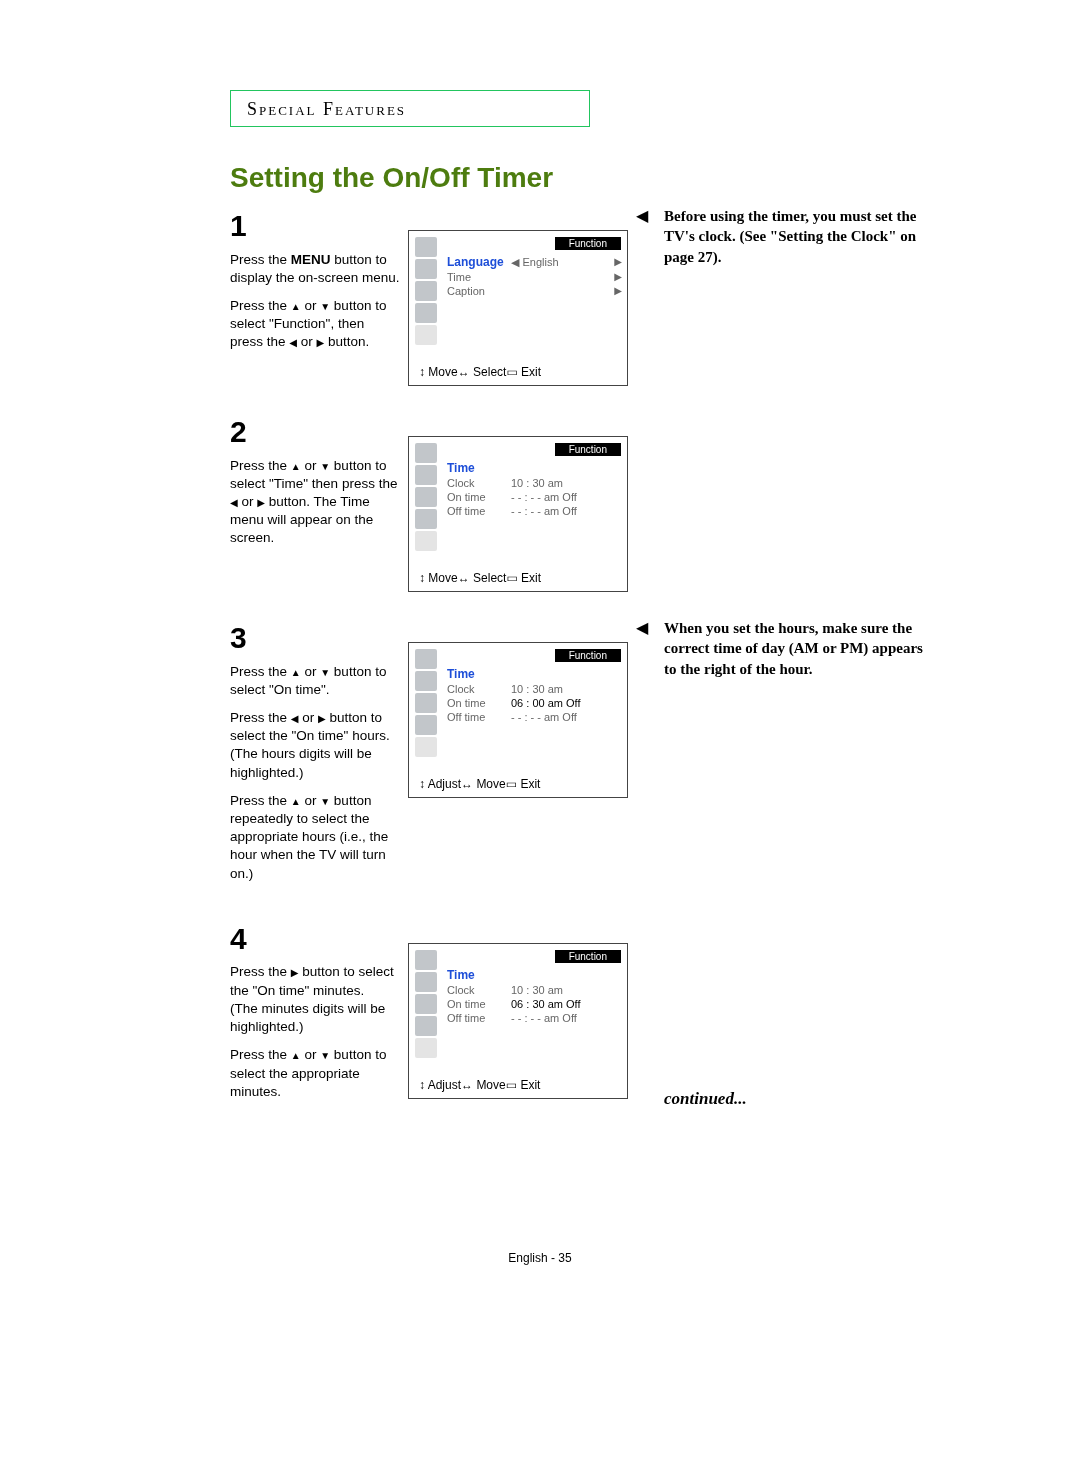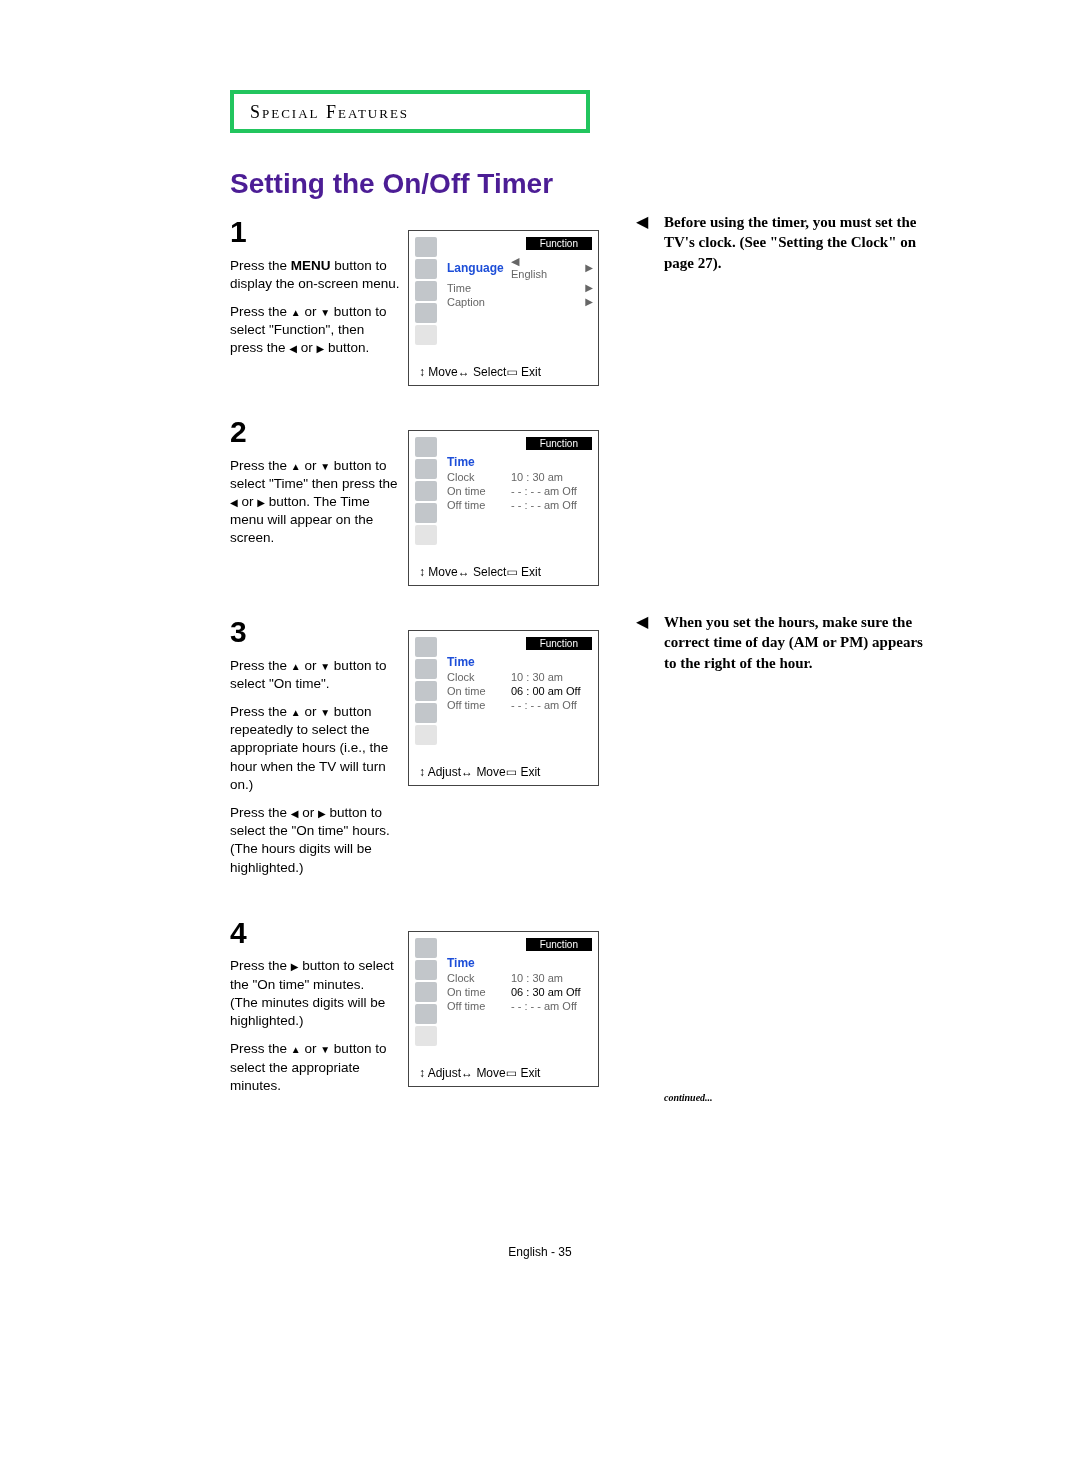--- a/index.html
+++ b/index.html
@@ -9,36 +9,36 @@
     background: #fff;
     color: #000;
     width: 1080px;
   }
   .page {
     width: 1080px;
     padding: 90px 100px 60px 100px;
     box-sizing: border-box;
   }
   .section-tab {
-    border: 4px solid #22c55e;
+    border: 1px solid #22c55e;
     width: 360px;
     margin-left: 130px;
     padding: 8px 16px 6px 16px;
     box-sizing: border-box;
     font-variant: small-caps;
     letter-spacing: 2px;
     font-size: 18px;
     font-family: Georgia, "Times New Roman", serif;
   }
   .content {
     margin-left: 130px;
     margin-top: 35px;
   }
   h1.title {
-    color: #4c1d95;
+    color: #4d7c0f;
     font-size: 28px;
     font-weight: bold;
     margin: 0 0 12px 0;
   }
   .step-row {
     display: grid;
     grid-template-columns: 170px 220px 20px 260px;
     column-gap: 8px;
     margin-bottom: 26px;
   }
@@ -60,37 +60,37 @@
     font-weight: bold;
   }
   .note-arrow {
     font-size: 16px;
     line-height: 1;
     padding-top: 2px;
   }
   .continued {
     font-family: Georgia, "Times New Roman", serif;
     font-style: italic;
-    font-size: 10px;
+    font-size: 17px;
   }
   .footer {
     text-align: center;
     font-size: 12px;
     margin-top: 140px;
   }
   
   .osd {
     border: 1.5px solid #444;
     background: #fff;
     padding: 6px;
     font-size: 11px;
     color: #666;
     box-sizing: border-box;
-    width: 191px;
-    margin-top: 18px;
+    width: 220px;
+    margin-top: 24px;
   }
   .osd-body {
     display: grid;
     grid-template-columns: 28px 1fr;
     column-gap: 4px;
     min-height: 110px;
     align-content: start;
   }
   .osd-icons {
     display: flex;
@@ -245,25 +245,25 @@
         <div></div>
     </div>
 
     <div class="step-row">
       <div class="step-text">
         <div class="step-num">3</div>
         <p>
           <span>Press the </span><span class="tri">▲</span><span> or </span><span class="tri">▼</span><span> button to select "On time".</span>
         </p>
         <p>
-          <span>Press the </span><span class="tri">▲</span><span> or </span><span class="tri">▼</span><span> button repeatedly to select the appropriate hours (i.e., the hour when the TV will turn on.)</span>
-        </p>
-        <p>
           <span>Press the </span><span class="tri">◀</span><span> or </span><span class="tri">▶</span><span> button to select the "On time" hours.</span><br>
           <span>(The hours digits will be highlighted.)</span>
+        </p>
+        <p>
+          <span>Press the </span><span class="tri">▲</span><span> or </span><span class="tri">▼</span><span> button repeatedly to select the appropriate hours (i.e., the hour when the TV will turn on.)</span>
         </p>
       </div>
       <div>
         <div class="osd">
           <div class="osd-body">
             <div class="osd-icons">
               <div class="osd-icon"></div>
               <div class="osd-icon"></div>
               <div class="osd-icon"></div>
               <div class="osd-icon"></div>

